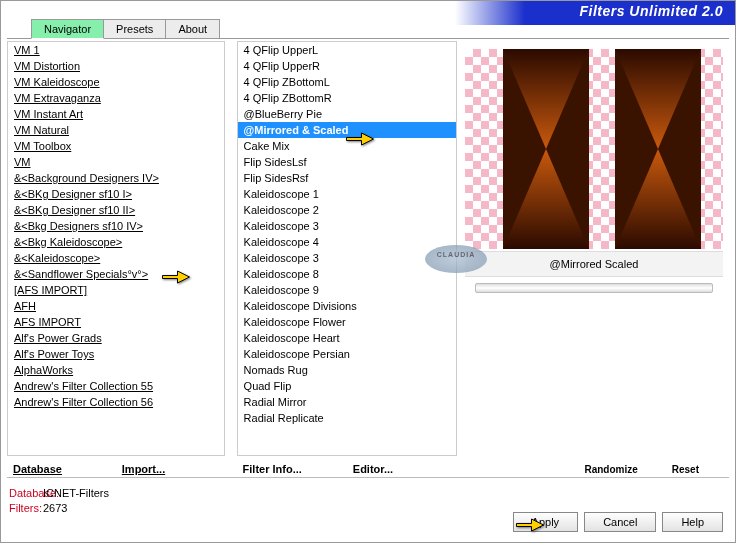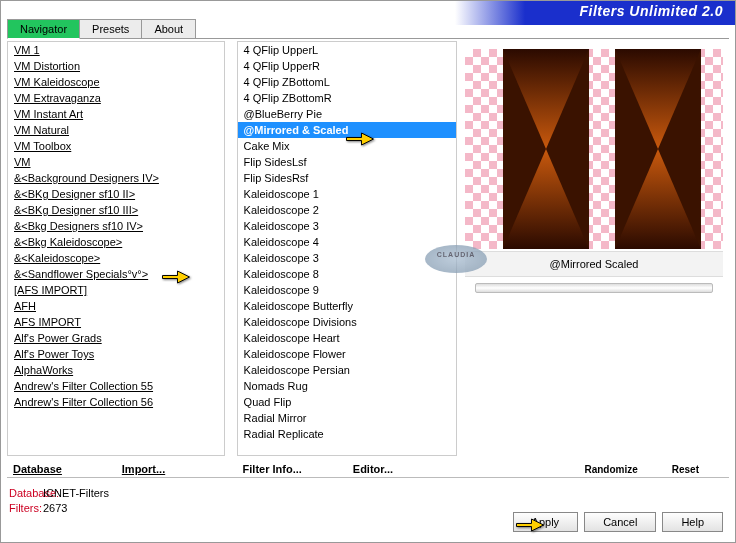--- a/index.html
+++ b/index.html
@@ -4,21 +4,21 @@
 <style>
   * { box-sizing: border-box; margin: 0; padding: 0; }
   body { font-family: "Segoe UI", Tahoma, Arial, sans-serif; font-size: 11px; background: #fff; width: 736px; height: 543px; position: relative; overflow: hidden; border: 1px solid #999; }
 
   
   .banner { position: absolute; top: 0; right: 0; height: 24px; width: 280px; background: linear-gradient(to right, #fff 0%, #1a2fcc 25%, #1a2fcc 100%); color: #fff; font-weight: bold; font-style: italic; font-size: 14px; text-align: right; padding: 2px 12px 0 0; letter-spacing: 0.5px; }
 
   
   .tabs { position: absolute; top: 18px; left: 6px; display: flex; }
   .tab { padding: 3px 12px; border: 1px solid #999; background: #ececec; font-size: 11px; border-bottom: none; margin-right: -1px; cursor: pointer; }
-  .tab.active { background: #22c55e; border-bottom: 1px solid #fff; position: relative; z-index: 2; }
+  .tab.active { background: #86efac; border-bottom: 1px solid #fff; position: relative; z-index: 2; margin-left: 24px; }
   .tabline { position: absolute; top: 37px; left: 6px; right: 6px; height: 1px; background: #999; z-index: 1; }
 
   
   .main { position: absolute; top: 40px; left: 6px; right: 6px; bottom: 60px; display: flex; }
 
   
   .col { display: flex; flex-direction: column; }
   .listwrapper { flex: 1; border: 1px solid #ccc; overflow-y: scroll; background: #fff; }
   .listwrapper::-webkit-scrollbar { width: 16px; }
   .listwrapper::-webkit-scrollbar-track { background: #f0f0f0; border-left: 1px solid #ddd; }
@@ -88,22 +88,22 @@
     <div class="listwrapper" id="cat-list">
         <div class="list-item">VM 1</div>
         <div class="list-item">VM Distortion</div>
         <div class="list-item">VM Kaleidoscope</div>
         <div class="list-item">VM Extravaganza</div>
         <div class="list-item">VM Instant Art</div>
         <div class="list-item">VM Natural</div>
         <div class="list-item">VM Toolbox</div>
         <div class="list-item">VM</div>
         <div class="list-item">&amp;&lt;Background Designers IV&gt;</div>
+        <div class="list-item">&amp;&lt;BKg Designer sf10 I&gt;</div>
         <div class="list-item">&amp;&lt;BKg Designer sf10 II&gt;</div>
-        <div class="list-item">&amp;&lt;BKg Designer sf10 III&gt;</div>
         <div class="list-item">&amp;&lt;Bkg Designers sf10 IV&gt;</div>
         <div class="list-item">&amp;&lt;Bkg Kaleidoscope&gt;</div>
         <div class="list-item">&amp;&lt;Kaleidoscope&gt;</div>
         <div class="list-item">&amp;&lt;Sandflower Specials°v°&gt;</div>
         <div class="list-item">[AFS IMPORT]</div>
         <div class="list-item">AFH</div>
         <div class="list-item">AFS IMPORT</div>
         <div class="list-item">Alf's Power Grads</div>
         <div class="list-item">Alf's Power Toys</div>
         <div class="list-item">AlphaWorks</div>
@@ -127,24 +127,23 @@
         <div class="list-item">Cake Mix</div>
         <div class="list-item">Flip SidesLsf</div>
         <div class="list-item">Flip SidesRsf</div>
         <div class="list-item">Kaleidoscope 1</div>
         <div class="list-item">Kaleidoscope 2</div>
         <div class="list-item">Kaleidoscope 3</div>
         <div class="list-item">Kaleidoscope 4</div>
         <div class="list-item">Kaleidoscope 3</div>
         <div class="list-item">Kaleidoscope 8</div>
         <div class="list-item">Kaleidoscope 9</div>
-        <div class="list-item">Kaleidoscope Butterfly</div>
         <div class="list-item">Kaleidoscope Divisions</div>
+        <div class="list-item">Kaleidoscope Flower</div>
         <div class="list-item">Kaleidoscope Heart</div>
-        <div class="list-item">Kaleidoscope Flower</div>
         <div class="list-item">Kaleidoscope Persian</div>
         <div class="list-item">Nomads Rug</div>
         <div class="list-item">Quad Flip</div>
         <div class="list-item">Radial Mirror</div>
         <div class="list-item">Radial Replicate</div>
       </div>
     <div class="actionbar">
       <span class="actionbtn">Filter Info...</span>
       <span class="actionbtn">Editor...</span>
     </div>

